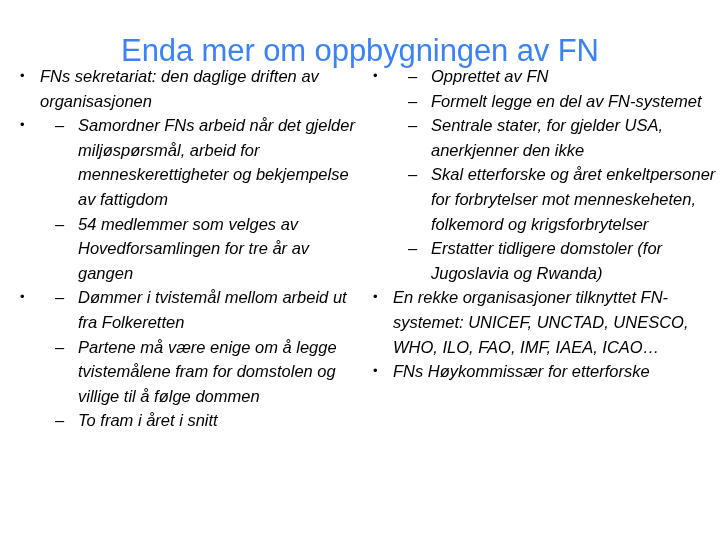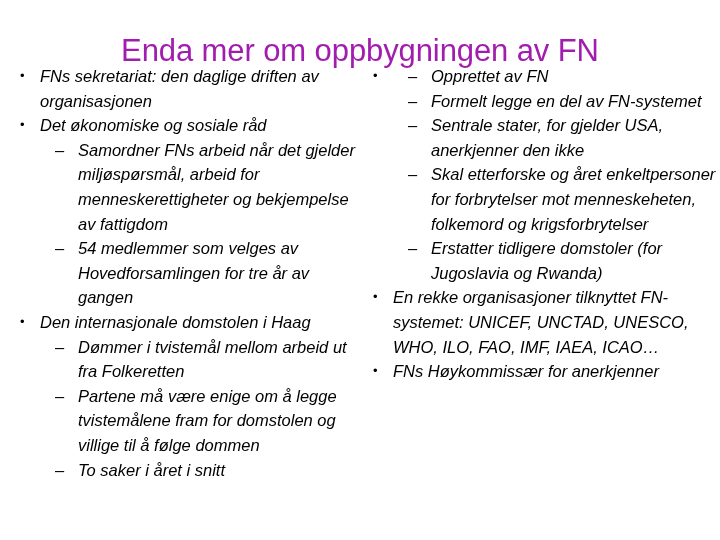--- a/index.html
+++ b/index.html
@@ -29,21 +29,21 @@
   #slide-title {
     position: absolute;
     left: 0;
     top: 10px;
     width: 720px;
     text-align: center;
     font-size: 31px;
     line-height: 40px;
     font-weight: 400;
     letter-spacing: -0.1px;
-    color: #a21caf;
+    color: #3b82f6;
     white-space: nowrap;
   }
 
   
   #body-columns {
     position: absolute;
     left: 0;
     top: 64px;
     width: 720px;
     height: 474px;
@@ -134,47 +134,45 @@
   <div id="body-columns">
 
     <div class="column" id="column-left">
       <ul class="level1" id="list-left">
           <li class="l1">
             <span class="marker">•</span>
             <span class="txt">FNs sekretariat: den daglige driften av organisasjonen</span>
           </li>
           <li class="l1">
             <span class="marker">•</span>
-            <span class="txt">Det økonomiske og sosiale råd</span>
             <ul class="level2">
               <li class="l2">
                 <span class="marker">–</span>
                 <span class="txt">Samordner FNs arbeid når det gjelder miljøspørsmål, arbeid for menneskerettigheter og bekjempelse av fattigdom</span>
               </li>
               <li class="l2">
                 <span class="marker">–</span>
                 <span class="txt">54 medlemmer som velges av Hovedforsamlingen for tre år av gangen</span>
               </li>
             </ul>
           </li>
           <li class="l1">
             <span class="marker">•</span>
-            <span class="txt">Den internasjonale domstolen i Haag</span>
             <ul class="level2">
               <li class="l2">
                 <span class="marker">–</span>
                 <span class="txt">Dømmer i tvistemål mellom arbeid ut fra Folkeretten</span>
               </li>
               <li class="l2">
                 <span class="marker">–</span>
                 <span class="txt">Partene må være enige om å legge tvistemålene fram for domstolen og villige til å følge dommen</span>
               </li>
               <li class="l2">
                 <span class="marker">–</span>
-                <span class="txt">To saker i året i snitt</span>
+                <span class="txt">To fram i året i snitt</span>
               </li>
             </ul>
           </li>
         </ul>
     </div>
 
     <div class="column" id="column-right">
       <ul class="level1" id="list-right">
           <li class="l1">
             <span class="marker">•</span>
@@ -200,19 +198,19 @@
                 <span class="txt">Erstatter tidligere domstoler (for Jugoslavia og Rwanda)</span>
               </li>
             </ul>
           </li>
           <li class="l1">
             <span class="marker">•</span>
             <span class="txt">En rekke organisasjoner tilknyttet FN-systemet: UNICEF, UNCTAD, UNESCO, WHO, ILO, FAO, IMF, IAEA, ICAO…</span>
           </li>
           <li class="l1">
             <span class="marker">•</span>
-            <span class="txt">FNs Høykommissær for anerkjenner</span>
+            <span class="txt">FNs Høykommissær for etterforske</span>
           </li>
         </ul>
     </div>
 
   </div>
 </div>
 
 </body></html>

